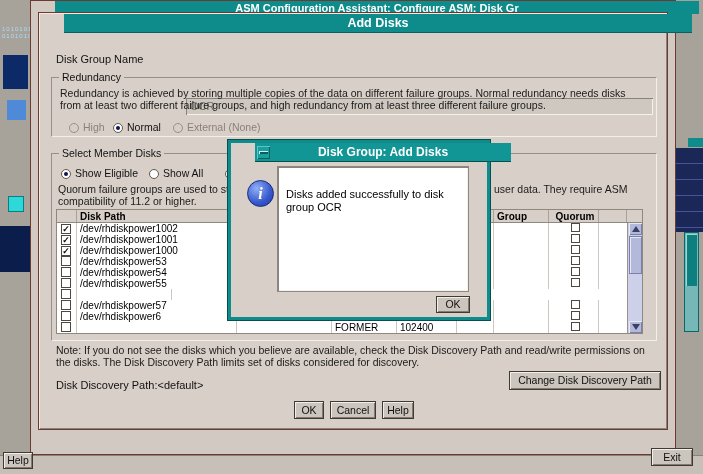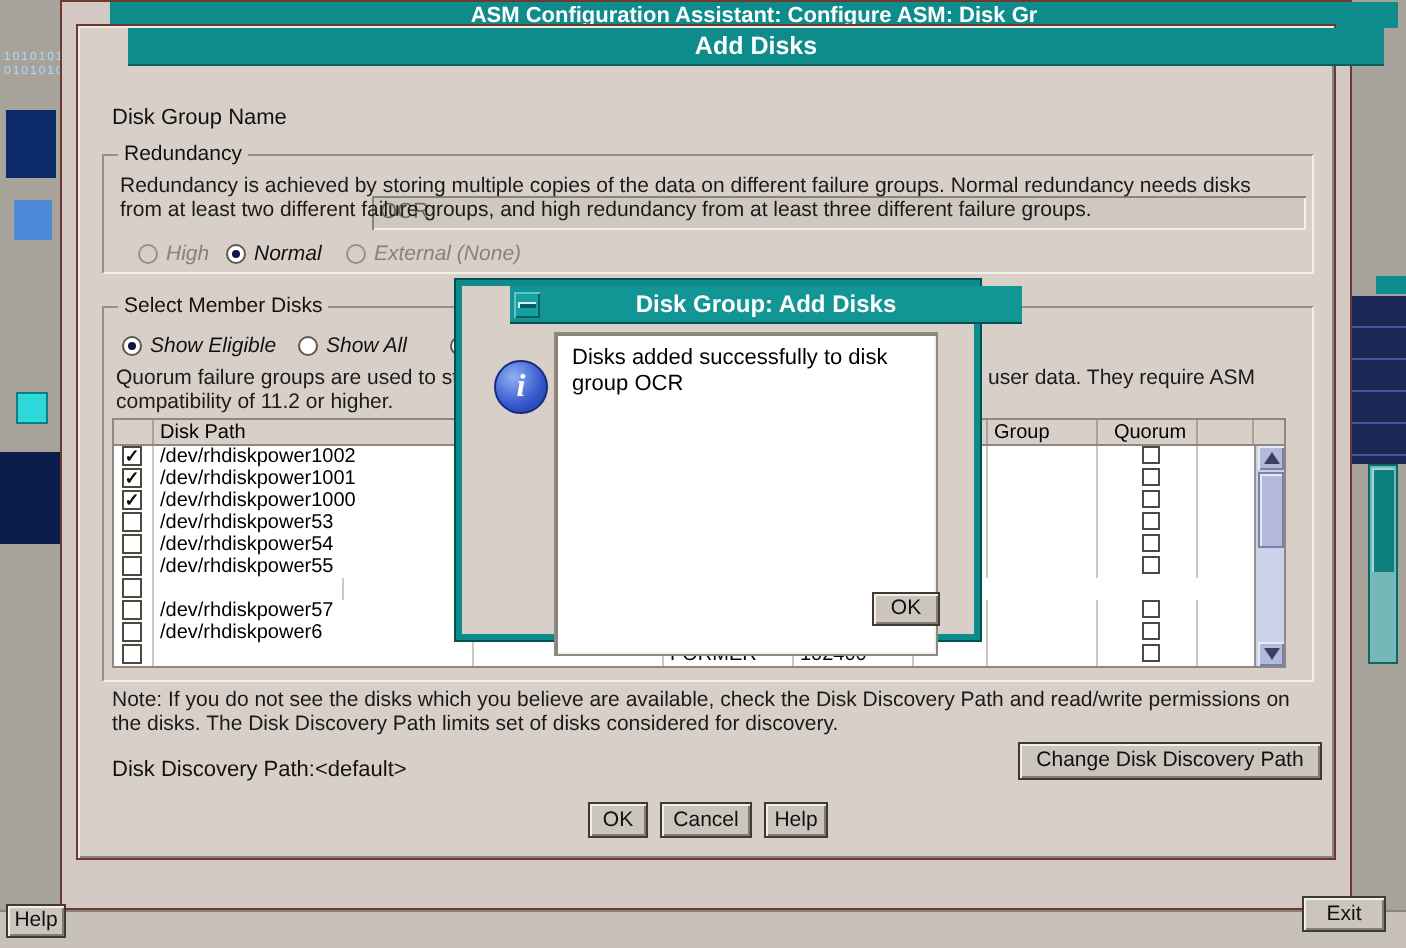--- a/index.html
+++ b/index.html
@@ -61,32 +61,32 @@
   .dgn-field { position:absolute; left:147px; top:37px; width:467px; height:17px;
     background:#cfc8c0; color:#6e6a64; font-size:11px; line-height:16px; padding-left:4px;margin-top:48px; }
 
   .groupbox { position:absolute; border:1px solid; border-color:#97908a #f3efe9 #f3efe9 #97908a; }
   .grp-red { left:12px; top:64px; width:606px; height:60px; }
   .grp-mem { left:12px; top:140px; width:606px; height:188px; }
   .legend { position:absolute; font-size:10.5px; color:#111; background:#d8d0c8; padding:0 3px; }
   .leg-red { left:20px; top:58px; }
   .leg-mem { left:20px; top:134px; }
   .red-desc { position:absolute; left:21px; top:74px; width:584px; font-size:10.5px; line-height:12px; color:#1a1a1a; }
-  .radio-item { position:absolute; white-space:nowrap;font-style:italic; }
+  .radio-item { position:absolute; white-space:nowrap; }
   .r-row1 { top:104px; } .r0 { left:30px; } .r1 { left:74px; } .r2 { left:134px; }
   .f-row  { top:150px; } .f0 { left:22px; } .f1 { left:110px; } .f2 { left:186px; }
   .qtext { position:absolute; font-size:10.5px; line-height:12px; color:#1a1a1a; white-space:nowrap; }
   .q1l { left:19px; top:170px; } .q1r { left:455px; top:170px; } .q2 { left:19px; top:182px; }
 
   
   .dtable { position:absolute; left:17px; top:196px; width:587px; height:125px;
     background:#fff; border:1px solid #8f8881; }
   .thead { display:flex; height:13px; background:#d8d0c8; border-bottom:1px solid #8f8881;
     font-size:10px; color:#111; }
-  .thead .td { border-right:1px solid #a9a29a; }
+  .thead .td { border-right:1px solid #a9a29a;font-weight:bold; }
   .trow { display:flex; height:11px; }
   .td { overflow:hidden; white-space:nowrap; font-size:10px; line-height:11px; padding-left:3px;
     border-right:1px solid #cfc8c0; color:#000; }
   .thead .td { line-height:13px; }
   .c-check{width:20px;} .c-path{width:160px;} .c-hida{width:95px;} .c-status{width:65px;}
   .c-size{width:60px;} .c-hidb{width:37px;} .c-group{width:55px;} .c-quorum{width:50px; text-align:center;}
   .c-rest{width:28px; border-right:none;}
   .trow .c-check { padding-left:4px; }
   .vscroll { position:absolute; right:0; top:13px; bottom:0; width:15px;
     background:#ccd0e8; border-left:1px solid #9a9289; }
@@ -112,22 +112,22 @@
   .modal-titlebar { position:absolute; left:0; top:0; width:256px; height:19px;
     background:#119595; font-size:12px; line-height:19px; border-bottom:1px solid #064f4f; }
   .menu-btn { position:absolute; left:2px; top:3px; width:13px; height:13px; background:#17a0a0;
     box-shadow: inset 1px 1px 0 #5cc6c6, inset -1px -1px 0 #0a5e5e; }
   .menu-dash { position:absolute; left:2px; top:5px; width:9px; height:3px; background:#0a5e5e;
     box-shadow: inset 1px 1px 0 #d2f0f0; }
   .info-icon { position:absolute; left:16px; top:37px; width:27px; height:27px; border-radius:50%;
     background:radial-gradient(circle at 35% 30%, #8fb0f4, #3656cc 60%, #1f3aa0);
     border:1px solid #162a7e; color:#fff; text-align:center; line-height:26px;
     font-family:"Liberation Serif", serif; font-weight:bold; font-style:italic; font-size:16px; }
-  .msg-box { position:absolute; left:46px; top:23px; width:192px; height:162px; background:#fff;
-    border:1px solid #8f8881; padding:6px 8px; font-size:11px; line-height:13px; color:#000; }
+  .msg-box { position:absolute; left:46px; top:23px; width:192px; height:126px; background:#fff;
+    border:1px solid #8f8881; padding:21px 8px; font-size:11px; line-height:13px; color:#000; }
   .modal-ok { left:205px; top:153px; width:34px; height:17px; line-height:15px; }
 
   
   .outer-bottom { position:absolute; left:0; top:455px; width:703px; height:19px;
     background:#c6c0b8; border-top:1px solid #8a8279; }
   .help-outer { left:3px; top:452px; width:30px; height:17px; line-height:15px; }
   .exit-outer { left:651px; top:448px; width:42px; height:18px; line-height:16px; }
 </style>
 </head>
 <body>

